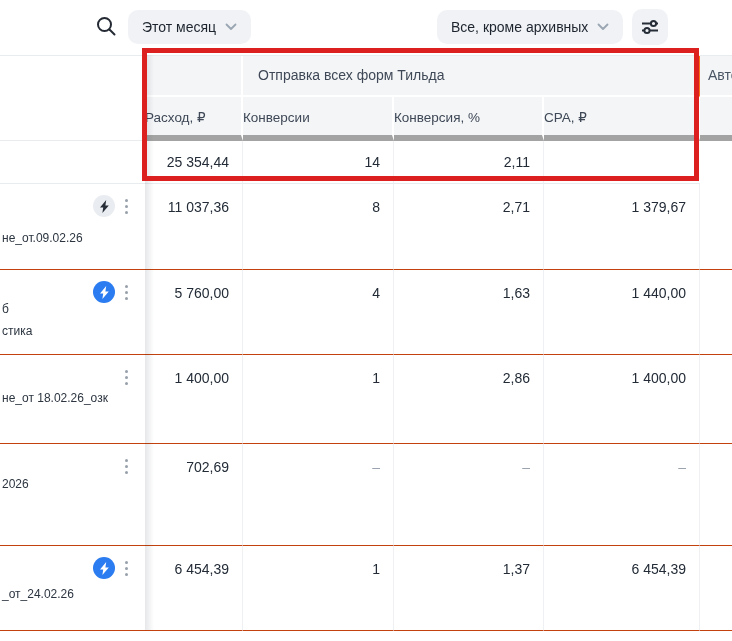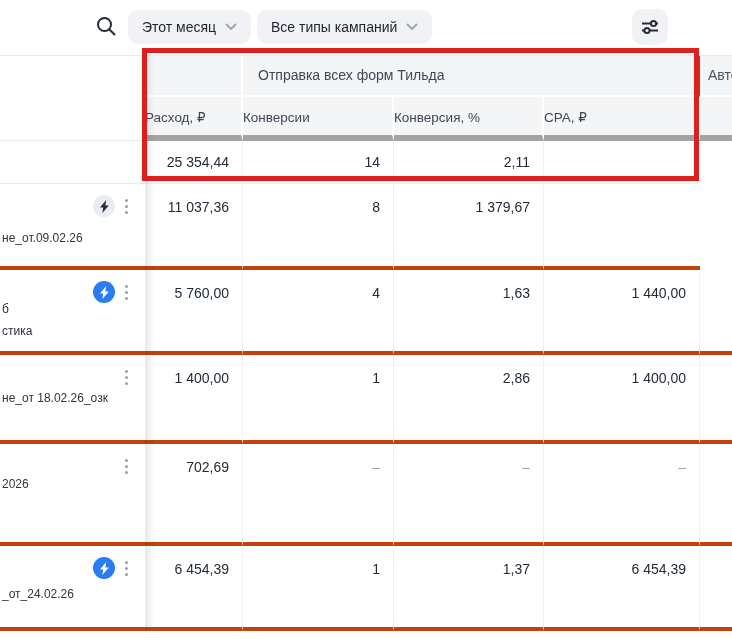--- a/index.html
+++ b/index.html
@@ -25,36 +25,36 @@
     justify-content:center; cursor:pointer;
   }
   
   .table { position:absolute; left:0; top:55px; width:732px; border-top:1px solid #e9ecef; }
   .trow { display:grid; grid-template-columns:145px 98px 151px 150px 156px 32px; }
   .cell { position:relative; overflow:hidden; }
   .hdr  { background:#f4f5f7; }
   .grow { height:41px; }
   .grow .hdr { border-bottom:2px solid #fff; }
   .grow .glabel {
-    border-right:2px solid #4d7c0f; font-size:14px; color:#3e4856;
+    border-right:2px solid #f97316; font-size:14px; color:#3e4856;
     line-height:39px; padding-left:15px; white-space:nowrap;
   }
   .grow .spacer { border-right:2px solid #fff; }
   .grow .gnext { font-size:14px; color:#4a5564; line-height:39px; padding-left:8px; white-space:nowrap; }
   .crow { height:44px; }
   .crow .hdr { border-bottom:6px solid #a3a3a3; border-right:2px solid #fff; font-size:13.5px;
                color:#3e4856; line-height:42px; padding-right:13px; white-space:nowrap; }
   .crow .namecol, .trowt .namecol { background:#fff; border-bottom:1px solid #e9ecef; border-right:none; }
   .crow .last { border-right:none; }
   .trowt { height:43px; }
   .trowt .cell { border-bottom:1px solid #e9ecef; }
   .num { text-align:right; padding-right:13px; font-size:14px; color:#222b36; white-space:nowrap; }
   .trowt .num { line-height:42px; border-right:1px solid #eef0f3; }
   .trowt .extra, .drow .extra { border-right:none; }
-  .drow .cell { border-bottom:4px solid #c2410c; }
+  .drow .cell { border-bottom:1px solid #c2410c; }
   .drow .num { padding-top:15px; border-right:1px solid #eef0f3; }
   .dash { color:#9aa3ae; }
   .r0 { height:86px; } .r1 { height:85px; } .r2 { height:89px; } .r3 { height:102px; } .r4 { height:85px; }
   .name-cell { background:#fff; }
   .icons { position:absolute; top:11px; right:14px; display:flex; align-items:center; gap:7px; height:22px; }
   .bolt { width:22px; height:22px; border-radius:50%; display:flex; align-items:center; justify-content:center; }
   .bolt-dark { background:#e9edf1; }
   .bolt-blue { background:#2b7cf0; }
   .dots { display:flex; flex-direction:column; gap:3px; padding:2px 3px; cursor:pointer; }
   .dots i { width:3px; height:3px; border-radius:50%; background:#97a0ab; }
@@ -80,22 +80,22 @@
     <svg class="search-ic" viewBox="0 0 22 22">
       <circle cx="9.5" cy="9.5" r="6.5" fill="none" stroke="#242a33" stroke-width="2"></circle>
       <line x1="14.5" y1="14.5" x2="19.5" y2="19.5" stroke="#242a33" stroke-width="2" stroke-linecap="round"></line>
     </svg>
     <button class="pill p1">
       <span>Этот месяц</span>
       <svg width="12" height="8" viewBox="0 0 12 8">
           <polyline points="1.5,1.5 6,6 10.5,1.5" fill="none" stroke="#9aa6b3" stroke-width="1.8" stroke-linecap="round" stroke-linejoin="round"></polyline>
         </svg>
     </button>
-    <button class="pill p2">
-      <span>Все типы кампаний</span>
+    <button class="pill p3">
+      <span>Все, кроме архивных</span>
       <svg width="12" height="8" viewBox="0 0 12 8">
           <polyline points="1.5,1.5 6,6 10.5,1.5" fill="none" stroke="#9aa6b3" stroke-width="1.8" stroke-linecap="round" stroke-linejoin="round"></polyline>
         </svg>
     </button>
     <button class="icon-btn">
       <svg width="22" height="22" viewBox="0 0 22 22">
         <line x1="3" y1="7.5" x2="19" y2="7.5" stroke="#262d37" stroke-width="2"></line>
         <circle cx="14.5" cy="7.5" r="2.6" fill="#f0f2f5" stroke="#262d37" stroke-width="2"></circle>
         <line x1="3" y1="14.5" x2="19" y2="14.5" stroke="#262d37" stroke-width="2"></line>
         <circle cx="8" cy="14.5" r="2.6" fill="#f0f2f5" stroke="#262d37" stroke-width="2"></circle>
@@ -140,20 +140,21 @@
           <span class="dots">
               <i></i>
               <i></i>
               <i></i>
             </span>
         </div>
         <div class="nm nm1">не_от.09.02.26</div>
       </div>
       <div class="cell num">11 037,36</div>
       <div class="cell num">8</div>
+      <div class="cell num">2,71</div>
       <div class="cell num">1 379,67</div>
       <div class="cell extra"></div>
     </div>
 
     <div class="trow drow r1">
       <div class="cell name-cell">
         <div class="icons">
           <span class="bolt bolt-blue">
             <svg width="11" height="13" viewBox="0 0 11 13">
                 <path d="M7.2 0 L1 7.4 h3.2 L3.4 13 9.8 5.4 H6.4 Z" fill="#ffffff"></path>

